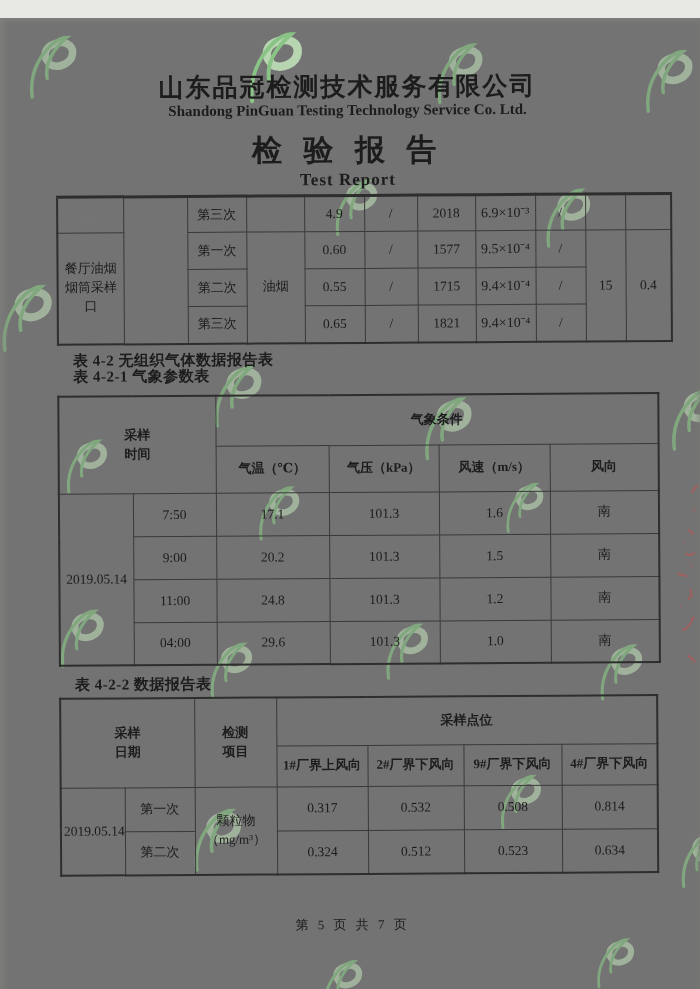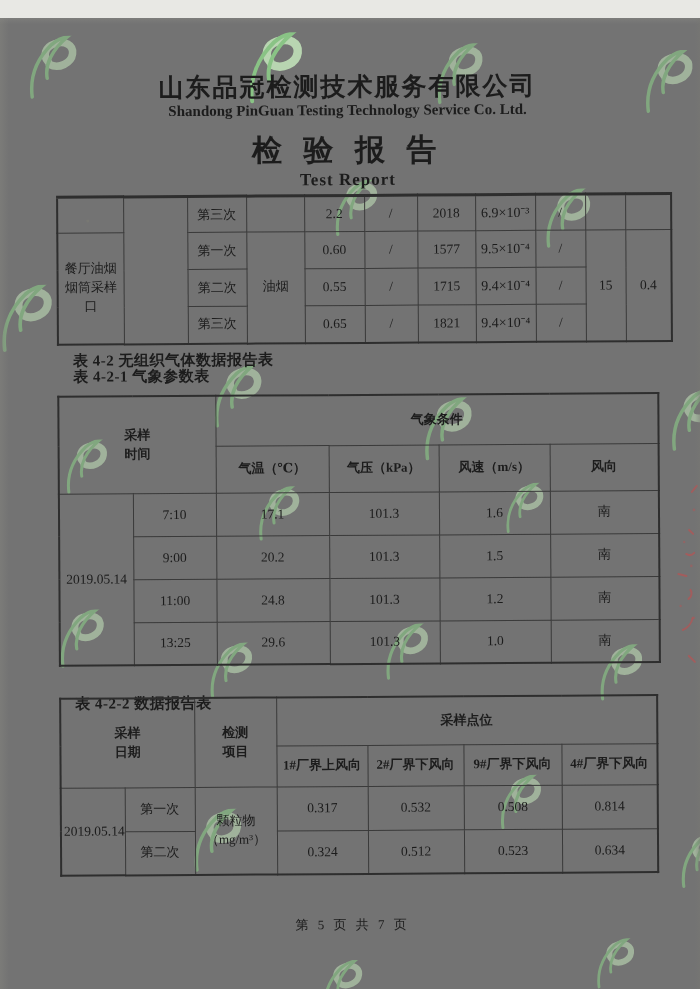--- a/index.html
+++ b/index.html
@@ -42,21 +42,21 @@
   .t1 { left:58px; top:176px; width:614px; border:2px solid #2e2e2e; border-top-width:3px; }
   .t2 { left:58px; top:376px; width:600px; border:2px solid #2e2e2e; }
   .t3 { left:58px; top:678px; width:597px; border:2px solid #2e2e2e; }
   .hd { font-weight:700; }
   .num { font-size:13.5px; }
   .sci { font-size:14px;font-family:Liberation Serif, serif; }
 
   .tbl-title { position:absolute; left:74px; font-size:15px; font-weight:700; z-index:1; letter-spacing:.5px; }
   .tt-1 { top:332px; }
   .tt-2 { top:348px; }
-  .tt-3 { top:675px; }
+  .tt-3 { top:656px; }
 
   .footer { position:absolute; left:0; top:898px; width:100%; text-align:center;
     font-size:13px; letter-spacing:3px; z-index:1; }
 
   .smudge { position:absolute; left:672px; top:462px; z-index:2; opacity:.75; }
 </style>
 </head>
 <body>
 
 <div class="page">
@@ -159,21 +159,21 @@
         <col style="width:50px">
           <col style="width:40px">
           <col style="width:46px">
       </colgroup>
       <tbody>
           <tr style="height:36px">
         <td></td>
         <td rowspan="4"></td>
         <td>第三次</td>
         <td></td>
-        <td class="num">2.2</td>
+        <td class="num">4.9</td>
         <td class="num">/</td>
         <td class="num">2018</td>
         <td class="sci">6.9×10⁻³</td>
         <td class="num">/</td>
         <td></td>
         <td></td>
       </tr>
       <tr style="height:37px">
         <td rowspan="3">
           <div>餐厅油烟</div>
@@ -230,42 +230,42 @@
         <td colspan="4" class="hd">气象条件</td>
       </tr>
       <tr style="height:47px">
         <td class="hd">气温（℃）</td>
         <td class="hd">气压（kPa）</td>
         <td class="hd">风速（m/s）</td>
         <td class="hd">风向</td>
       </tr>
       <tr style="height:43px">
         <td rowspan="4" class="num">2019.05.14</td>
-        <td class="num">7:10</td>
+        <td class="num">7:50</td>
         <td class="num">17.1</td>
         <td class="num">101.3</td>
         <td class="num">1.6</td>
         <td>南</td>
       </tr>
       <tr style="height:43px">
         <td class="num">9:00</td>
         <td class="num">20.2</td>
         <td class="num">101.3</td>
         <td class="num">1.5</td>
         <td>南</td>
       </tr>
       <tr style="height:43px">
         <td class="num">11:00</td>
         <td class="num">24.8</td>
         <td class="num">101.3</td>
         <td class="num">1.2</td>
         <td>南</td>
       </tr>
       <tr style="height:43px">
-        <td class="num">13:25</td>
+        <td class="num">04:00</td>
         <td class="num">29.6</td>
         <td class="num">101.3</td>
         <td class="num">1.0</td>
         <td>南</td>
       </tr>
     </tbody>
       </table>
 
     <div class="tbl-title tt-3">表 4-2-2 数据报告表</div>
 

